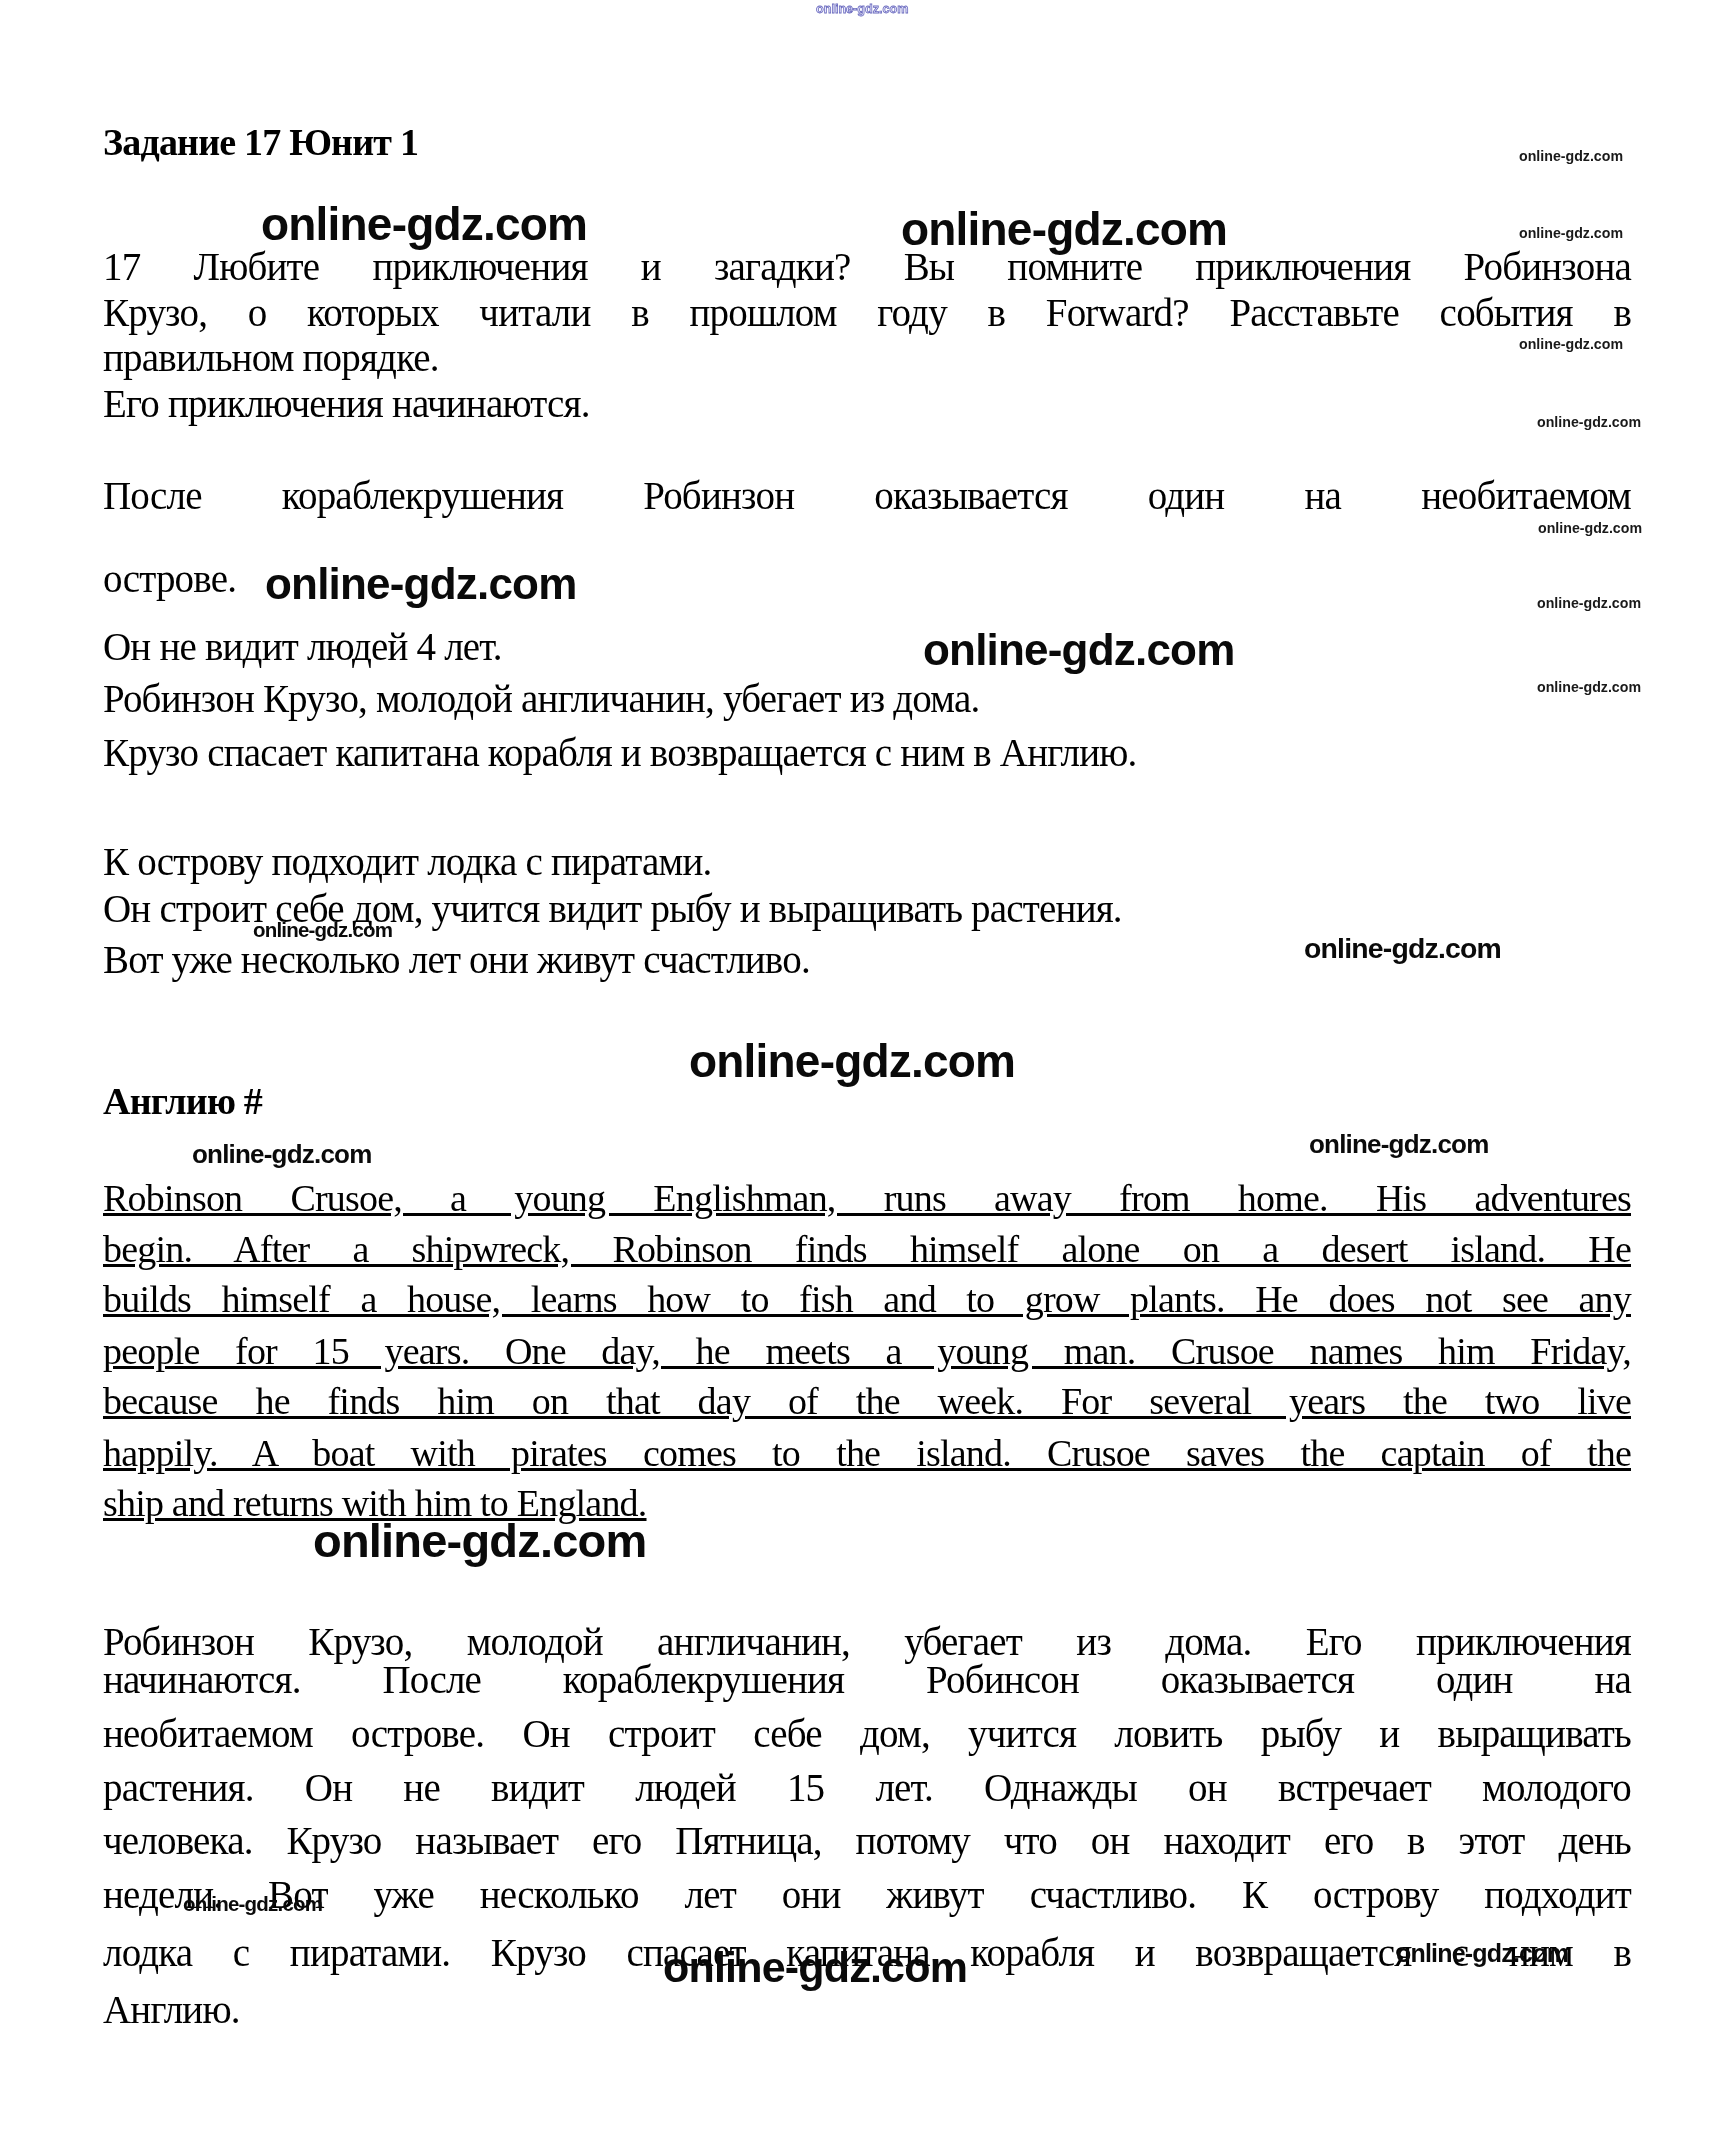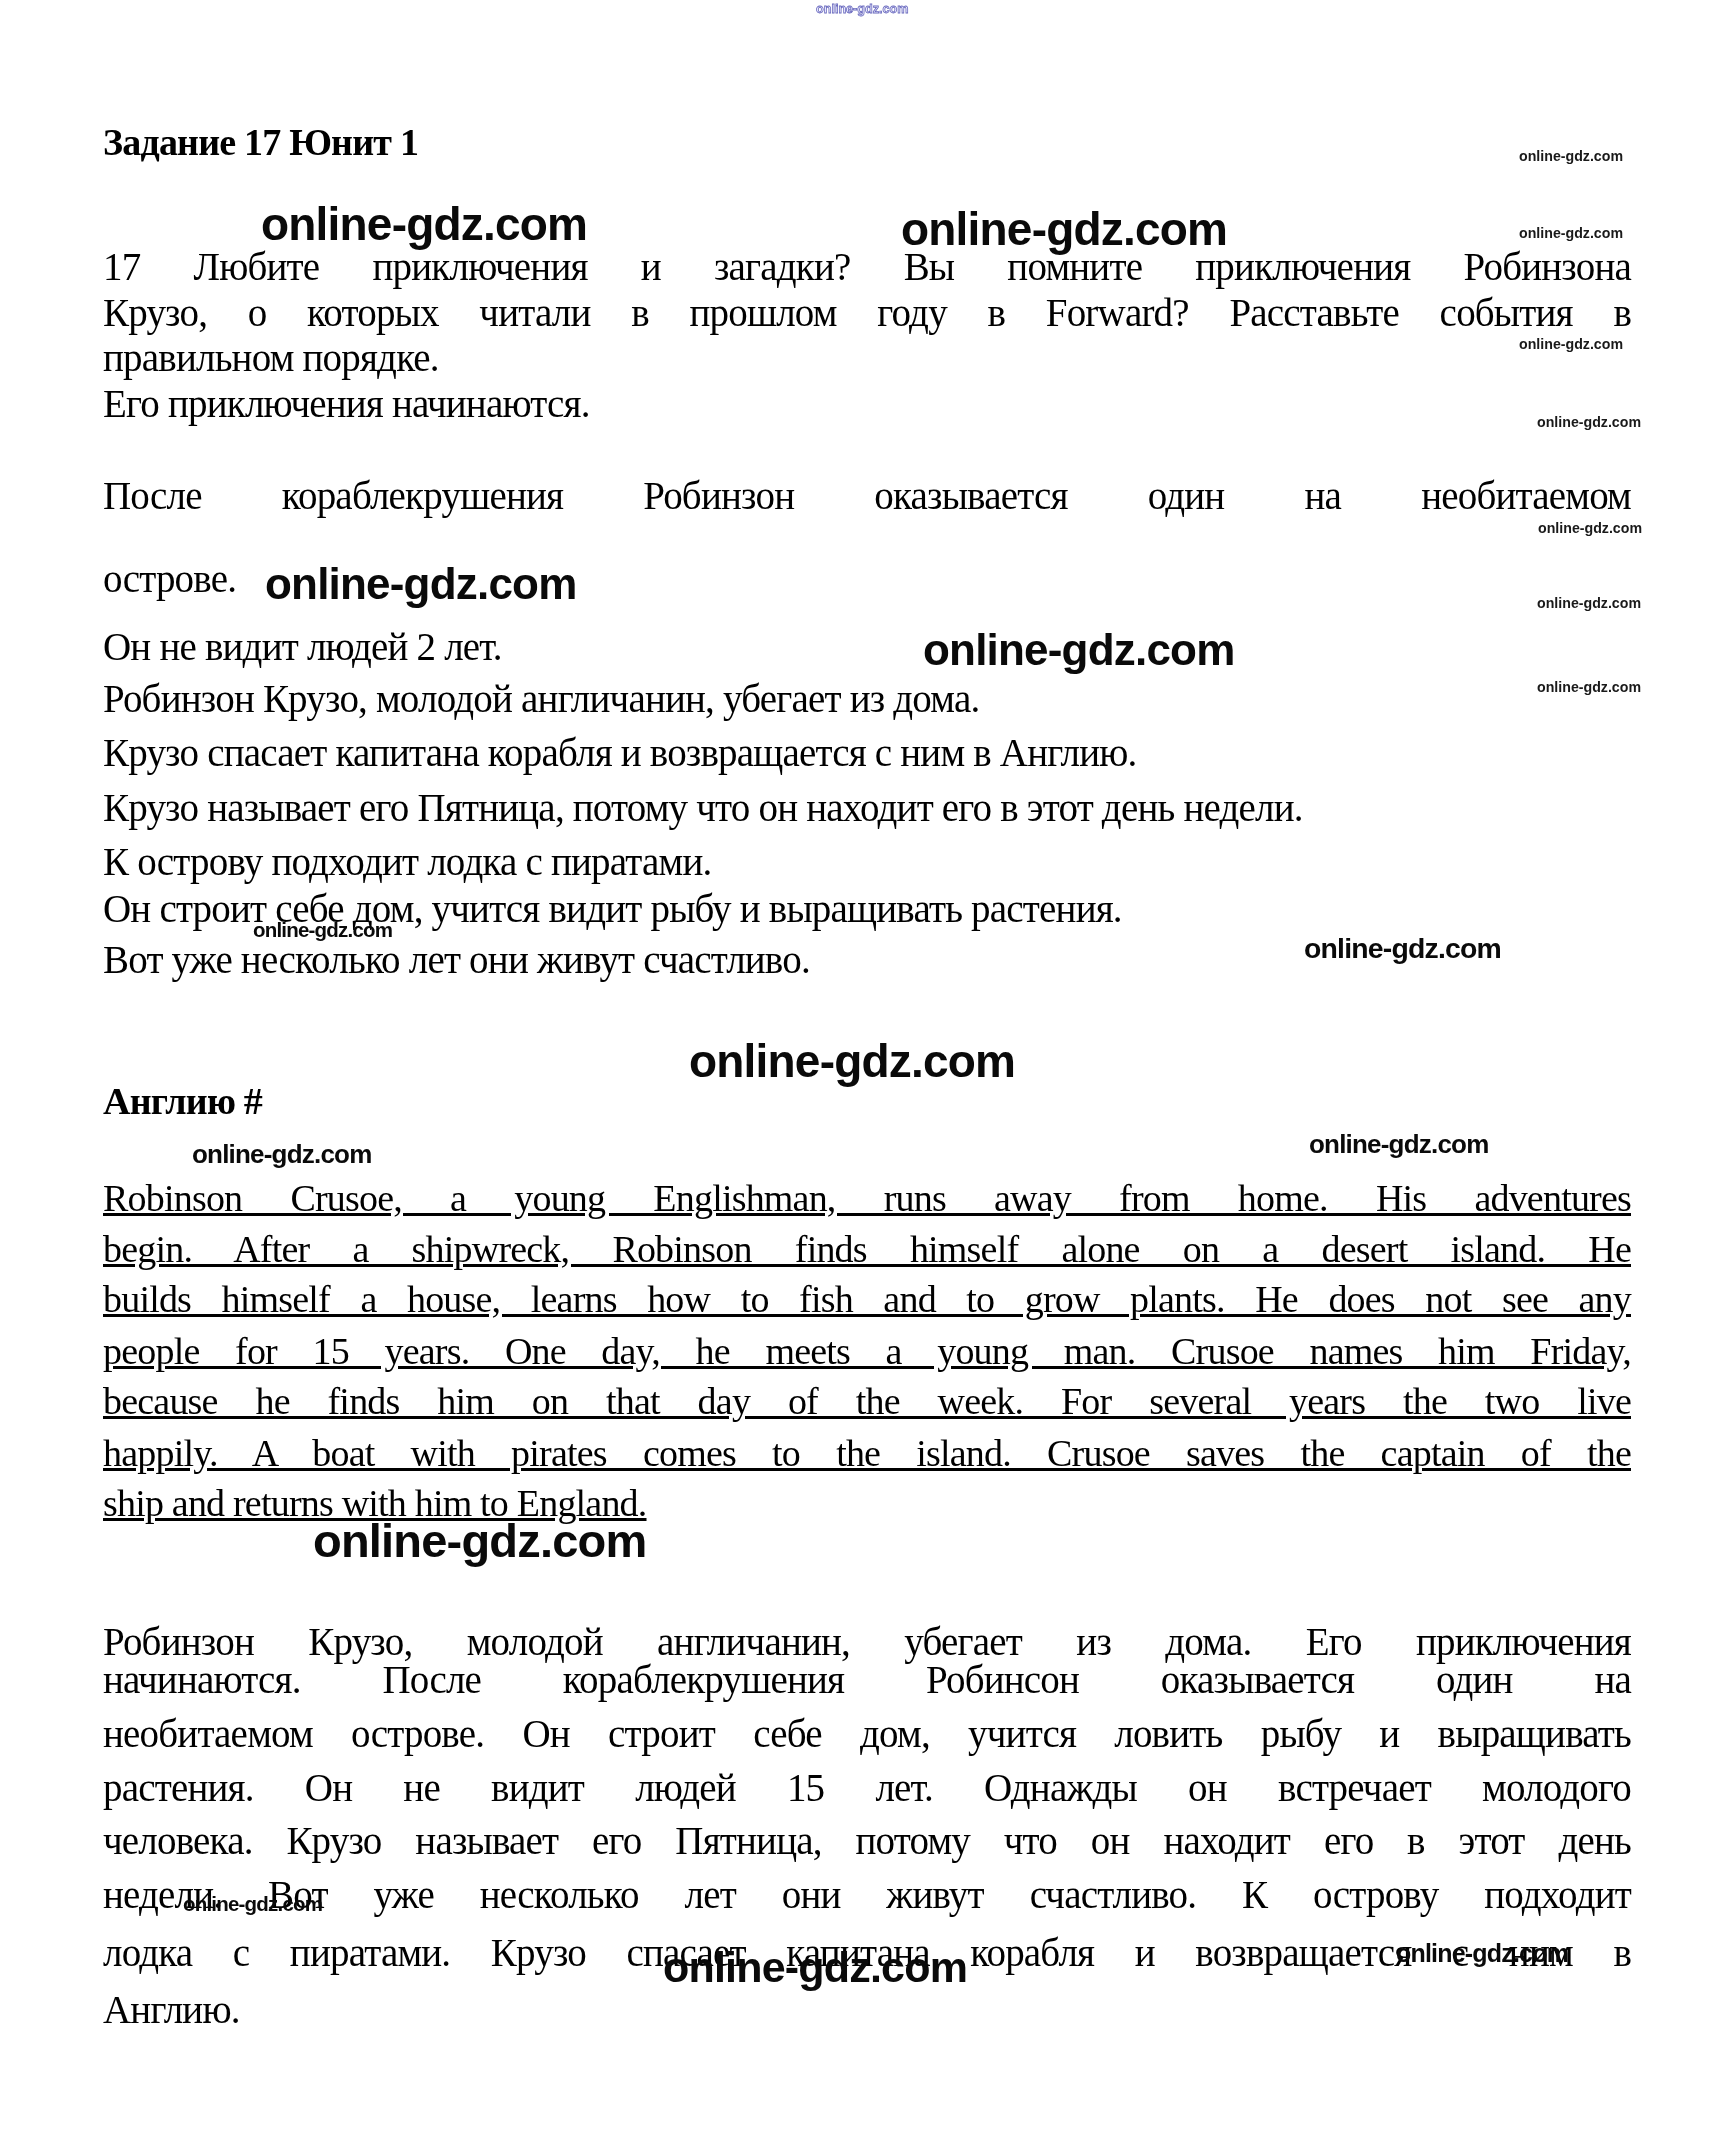--- a/index.html
+++ b/index.html
@@ -73,25 +73,24 @@
   <div class="wm" style="left:261px;top:197px;font-size:46px;">online-gdz.com</div>
   <div class="wm" style="left:901px;top:202px;font-size:46px;">online-gdz.com</div>
 
   <div class="line just" style="top:245px;">17 Любите приключения и загадки? Вы помните приключения Робинзона</div>
   <div class="line just" style="top:291px;">Крузо, о которых читали в прошлом году в Forward? Расставьте события в</div>
   <div class="line" style="top:336px;">правильном порядке.</div>
   <div class="line" style="top:382px;">Его приключения начинаются.</div>
   <div class="line just" style="top:474px;">После кораблекрушения Робинзон оказывается один на необитаемом</div>
   <div class="line" style="top:557px;">острове.</div>
   <div class="wm" style="left:265px;top:559px;font-size:44px;">online-gdz.com</div>
-  <div class="line" style="top:625px;">Он не видит людей 2 лет.</div>
+  <div class="line" style="top:625px;">Он не видит людей 4 лет.</div>
   <div class="wm" style="left:923px;top:625px;font-size:44px;">online-gdz.com</div>
   <div class="line" style="top:731px;">Крузо спасает капитана корабля и возвращается с ним в Англию.</div>
   <div class="line" style="top:677px;">Робинзон Крузо, молодой англичанин, убегает из дома.</div>
-  <div class="line" style="top:786px;">Крузо называет его Пятница, потому что он находит его в этот день недели.</div>
   <div class="line" style="top:840px;">К острову подходит лодка с пиратами.</div>
   <div class="line" style="top:887px;">Он строит себе дом, учится видит рыбу и выращивать растения.</div>
   <div class="wm" style="left:253px;top:918px;font-size:20.5px;">online-gdz.com</div>
   <div class="wm" style="left:1304px;top:932px;font-size:28.4px;">online-gdz.com</div>
   <div class="line" style="top:938px;">Вот уже несколько лет они живут счастливо.</div>
 
   <div class="wm" style="left:689px;top:1034px;font-size:46px;">online-gdz.com</div>
 
   <div class="title" style="top:1079px;">Англию #</div>
 

